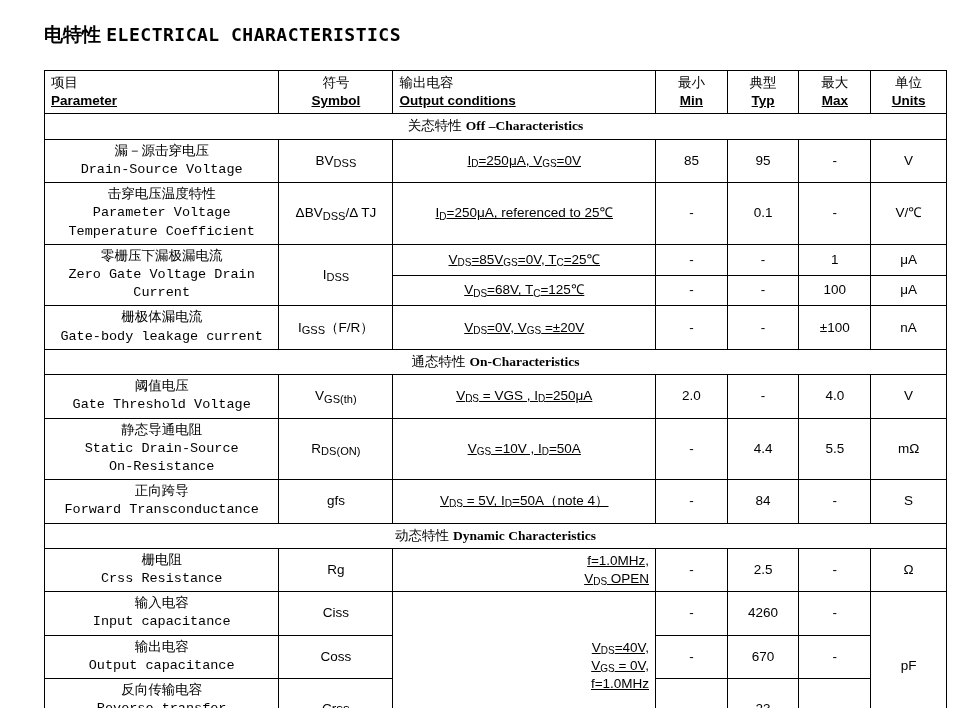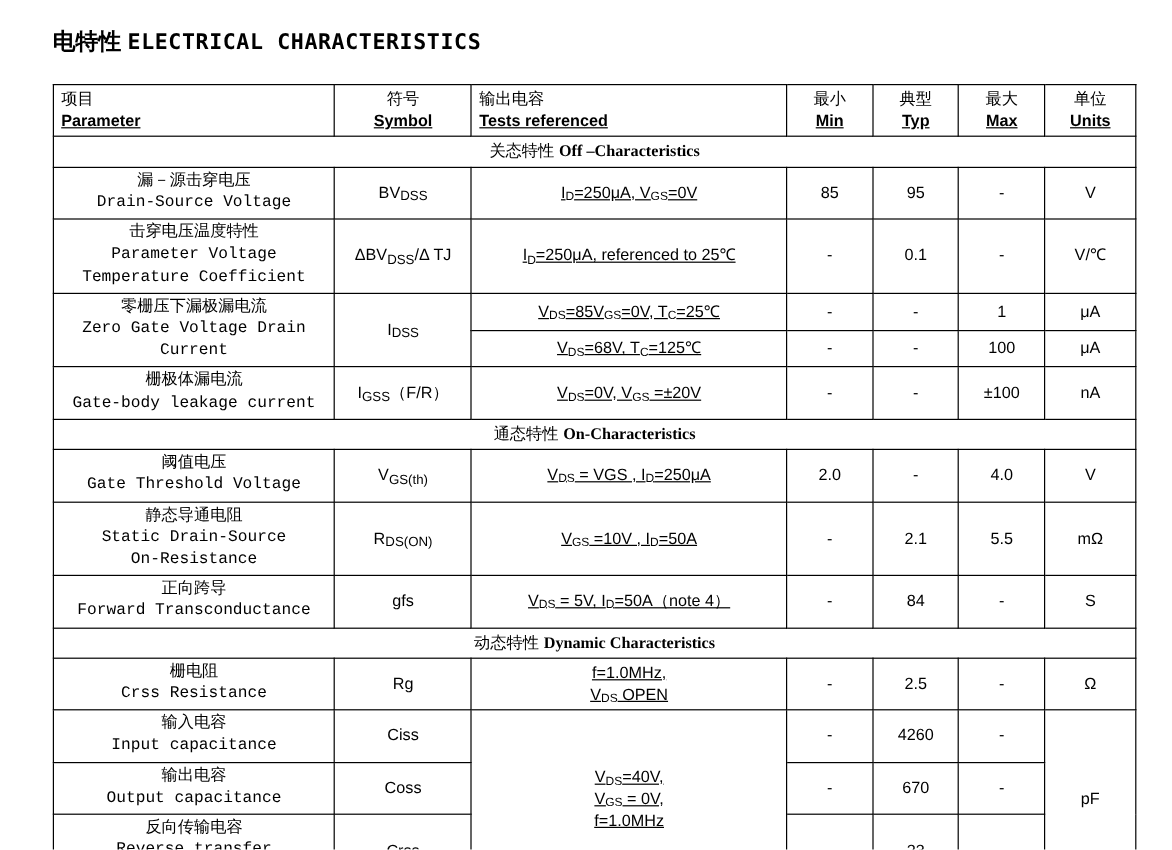--- a/index.html
+++ b/index.html
@@ -80,21 +80,21 @@
     text-align: left;
     padding-left: 8px;
     font-family: Liberation Mono, monospace;
   }
   td.cond {
     text-align: left;
     padding-left: 8px;
     text-decoration: underline;
   }
   td.cond.center {
-    text-align: center;
+    text-align: right;
     padding-left: 6px;
   }
   .lines span {
     display: block;
   }
   sub {
     font-size: 0.74em;
     vertical-align: baseline;
     position: relative;
     bottom: -0.22em;
@@ -128,21 +128,21 @@
         <td class="lefthdr">
           <span class="cn">项目</span>
           <span class="en">Parameter</span>
         </td>
         <td>
           <span class="cn">符号</span>
           <span class="en">Symbol</span>
         </td>
         <td class="lefthdr">
           <span class="cn">输出电容</span>
-          <span class="en">Tests referenced</span>
+          <span class="en">Output conditions</span>
         </td>
         <td>
           <span class="cn">最小</span>
           <span class="en">Min</span>
         </td>
         <td>
           <span class="cn">典型</span>
           <span class="en">Typ</span>
         </td>
         <td>
@@ -244,21 +244,21 @@
 
       <tr>
         <td class="param lines">
           <span>静态导通电阻</span>
           <span>Static Drain-Source</span>
           <span>On-Resistance</span>
         </td>
         <td>R<sub class="small-caps">DS(ON)</sub></td>
         <td class="cond">V<sub>GS</sub> =10V , I<sub>D</sub>=50A</td>
         <td>-</td>
-        <td>2.1</td>
+        <td>4.4</td>
         <td>5.5</td>
         <td>mΩ</td>
       </tr>
 
       <tr>
         <td class="param lines">
           <span>正向跨导</span>
           <span>Forward Transconductance</span>
         </td>
         <td>gfs</td>

